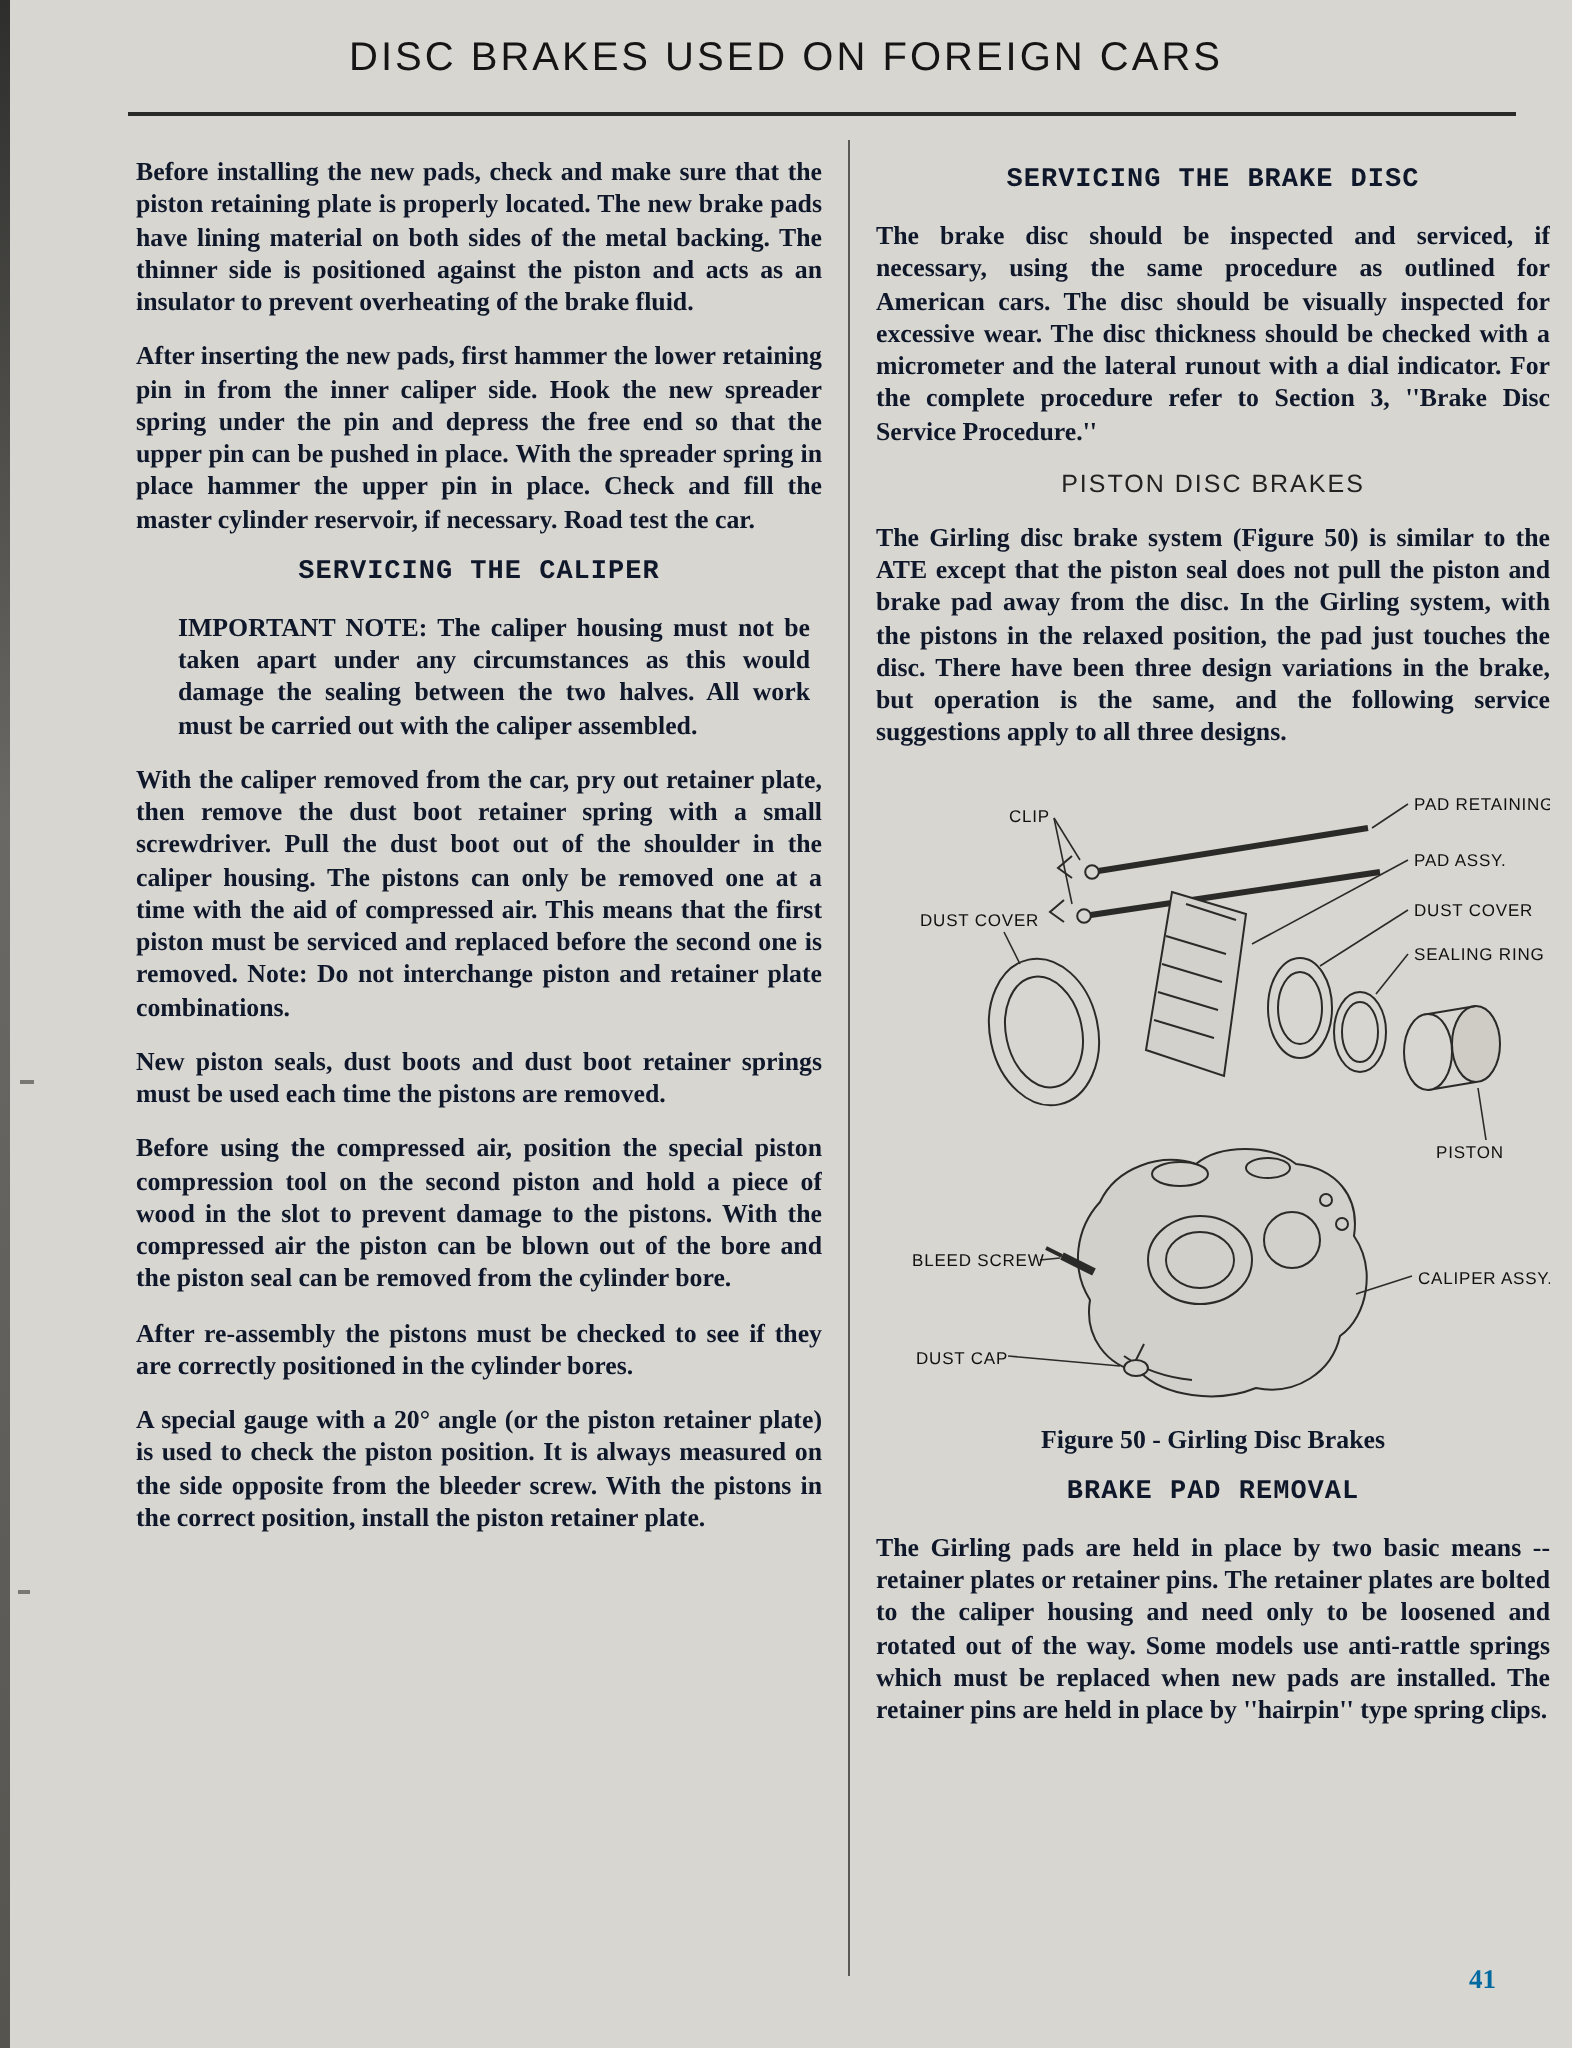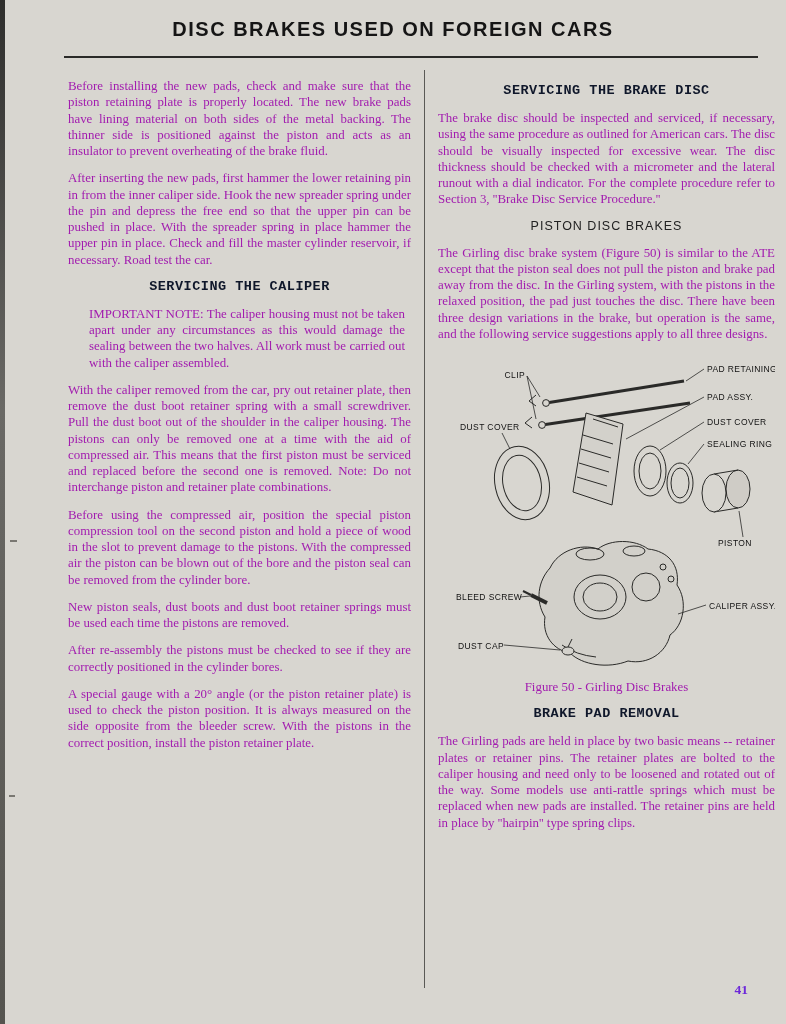--- a/index.html
+++ b/index.html
@@ -17,38 +17,39 @@
   }
   .scan-edge {
     position:absolute; left:0; top:0; width:5px; height:100%;
     background:linear-gradient(180deg,#2e2e2c,#6a6965 40%,#55544f);
   }
   .scan-mark { position:absolute; background:#7a7872; }
   .page-title {
     position:absolute; top:18px; left:0; width:100%;
     text-align:center;
     font-family:"Liberation Sans", sans-serif;
-    font-weight:bold; font-size:20px; letter-spacing:1.5px;
+    font-weight:normal; font-size:20px; letter-spacing:1.5px;
     color:#151515;
   }
   .title-rule {
     position:absolute; top:56px; left:64px; width:694px; height:2px;
     background:#2a2a28;
   }
   .col-divider {
     position:absolute; left:424px; top:70px; width:1px; height:918px;
     background:#5a5955;
   }
   .col { position:absolute; top:78px; overflow:hidden; }
   .col-left  { left:68px;  width:343px; height:912px; }
   .col-right { left:438px; width:337px; height:920px; }
   .col p {
     font-size:12.9px; line-height:1.26;
     text-align:justify; margin-bottom:11px;
-    color:#a21caf;
+    color:#0f172a;
+    font-weight:bold;
   }
   .note-para { margin-left:21px; margin-right:6px; }
   .col-heading {
     font-family:Liberation Mono, monospace;
     font-weight:bold; font-size:13.5px; letter-spacing:0.5px;
     text-align:center; margin:5px 0 12px; color:#0f172a;
   }
   .sub-heading {
     font-family:"Liberation Sans", sans-serif;
     font-weight:normal; font-size:12.5px; letter-spacing:1px;
@@ -58,43 +59,43 @@
   .figure svg { display:block; }
   .diagram-label {
     font-family:"Liberation Sans", sans-serif;
     font-size:8.5px; letter-spacing:0.4px; fill:#111;
   }
   .fig-caption {
     text-align:center !important; font-size:13px; margin:8px 0 14px;
   }
   .page-number {
     position:absolute; right:38px; bottom:26px;
-    font-size:13.5px; font-weight:bold; color:#6d28d9;
+    font-size:13.5px; font-weight:bold; color:#0369a1;
   }
 </style>
 </head>
 <body>
 
 <div class="page">
   <div class="scan-edge"></div>
   <div class="scan-mark" style="left:10px;top:540px;width:7px;height:2px;"></div>
   <div class="scan-mark" style="left:9px;top:795px;width:6px;height:2px;"></div>
 
   <div class="page-title">DISC BRAKES USED ON FOREIGN CARS</div>
   <div class="title-rule"></div>
   <div class="col-divider"></div>
 
   <div class="col col-left">
     <p>Before installing the new pads, check and make sure that the piston retaining plate is properly located. The new brake pads have lining material on both sides of the metal backing. The thinner side is positioned against the piston and acts as an insulator to prevent overheating of the brake fluid.</p>
     <p>After inserting the new pads, first hammer the lower retaining pin in from the inner caliper side. Hook the new spreader spring under the pin and depress the free end so that the upper pin can be pushed in place. With the spreader spring in place hammer the upper pin in place. Check and fill the master cylinder reservoir, if necessary. Road test the car.</p>
     <div class="col-heading">SERVICING THE CALIPER</div>
     <p class="note-para">IMPORTANT NOTE: The caliper housing must not be taken apart under any circumstances as this would damage the sealing between the two halves. All work must be carried out with the caliper assembled.</p>
     <p>With the caliper removed from the car, pry out retainer plate, then remove the dust boot retainer spring with a small screwdriver. Pull the dust boot out of the shoulder in the caliper housing. The pistons can only be removed one at a time with the aid of compressed air. This means that the first piston must be serviced and replaced before the second one is removed. Note: Do not interchange piston and retainer plate combinations.</p>
+    <p>New piston seals, dust boots and dust boot retainer springs must be used each time the pistons are removed.</p>
     <p>Before using the compressed air, position the special piston compression tool on the second piston and hold a piece of wood in the slot to prevent damage to the pistons. With the compressed air the piston can be blown out of the bore and the piston seal can be removed from the cylinder bore.</p>
-    <p>New piston seals, dust boots and dust boot retainer springs must be used each time the pistons are removed.</p>
     <p>After re-assembly the pistons must be checked to see if they are correctly positioned in the cylinder bores.</p>
     <p>A special gauge with a 20° angle (or the piston retainer plate) is used to check the piston position. It is always measured on the side opposite from the bleeder screw. With the pistons in the correct position, install the piston retainer plate.</p>
   </div>
 
   <div class="col col-right">
     <div class="col-heading">SERVICING THE BRAKE DISC</div>
     <p>The brake disc should be inspected and serviced, if necessary, using the same procedure as outlined for American cars. The disc should be visually inspected for excessive wear. The disc thickness should be checked with a micrometer and the lateral runout with a dial indicator. For the complete procedure refer to Section 3, ''Brake Disc Service Procedure.''</p>
     <div class="sub-heading">PISTON DISC BRAKES</div>
     <p>The Girling disc brake system (Figure 50) is similar to the ATE except that the piston seal does not pull the piston and brake pad away from the disc. In the Girling system, with the pistons in the relaxed position, the pad just touches the disc. There have been three design variations in the brake, but operation is the same, and the following service suggestions apply to all three designs.</p>
 

